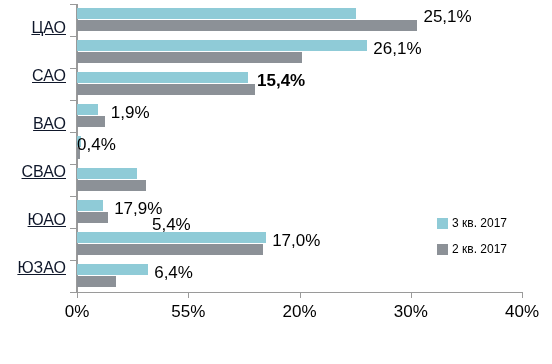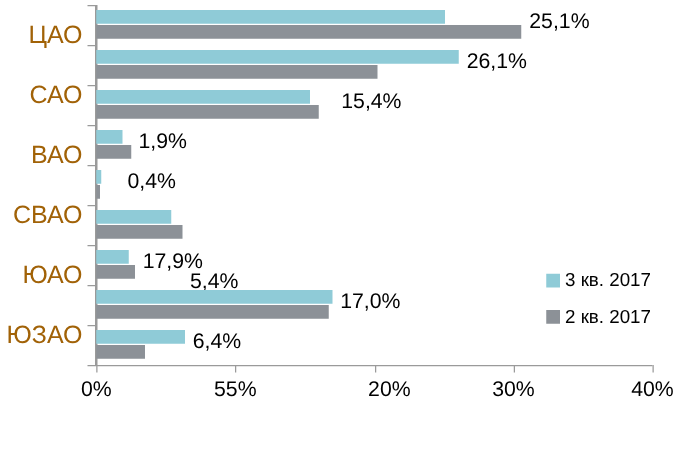--- a/index.html
+++ b/index.html
@@ -11,21 +11,21 @@
   #chart-root{position:absolute;left:0;top:0;width:552px;height:364px;}
 
   
   .cat-labels{
     position:absolute;left:0;top:4px;width:72px;height:288px;
     display:flex;flex-direction:column;
   }
   .cat-label{
     flex:1;display:flex;align-items:center;justify-content:flex-end;
     padding-right:6px;box-sizing:border-box;
-    font-size:20px;color:#a16207;letter-spacing:0px;white-space:nowrap;
+    font-size:16px;color:#0f172a;letter-spacing:0px;white-space:nowrap;text-decoration:underline;
   }
 
   
   .plot{
     position:absolute;left:77px;top:4px;width:445px;height:288px;
   }
   .axis-line{
     position:absolute;left:-1px;top:0;width:2px;height:288px;background:#9a9a9a;
   }
   .axis-line-x{
@@ -57,21 +57,21 @@
   
   .legend{
     position:absolute;left:437px;top:216px;
   }
   .legend-row{
     display:flex;align-items:center;margin-bottom:12px;
   }
   .legend-swatch{
     width:11px;height:11px;margin-right:4px;flex:none;
   }
-  .legend-text{font-size:15px;color:#000;white-space:nowrap;}
+  .legend-text{font-size:12px;color:#000;white-space:nowrap;}
 </style>
 </head>
 <body>
 
 <div id="chart-root">
 
   <div class="cat-labels">
     <div class="cat-label">ЦАО</div>
     <div class="cat-label">САО</div>
     <div class="cat-label">ВАО</div>
@@ -91,49 +91,49 @@
       <div class="ytick" style="top: 160px;"></div>
       <div class="ytick" style="top: 192px;"></div>
       <div class="ytick" style="top: 224px;"></div>
       <div class="ytick" style="top: 256px;"></div>
       <div class="ytick" style="top: 288px;"></div>
       <div class="xtick" style="left: 0px;"></div>
       <div class="xtick-label" style="left: 0px;">0%</div>
       <div class="xtick" style="left: 111.25px;"></div>
       <div class="xtick-label" style="left: 111.25px;">55%</div>
       <div class="xtick" style="left: 222.5px;"></div>
-      <div class="xtick-label" style="left: 222.5px; margin-left: 12px;">20%</div>
+      <div class="xtick-label" style="left: 222.5px;">20%</div>
       <div class="xtick" style="left: 333.75px;"></div>
       <div class="xtick-label" style="left: 333.75px;">30%</div>
       <div class="xtick" style="left: 445px;"></div>
       <div class="xtick-label" style="left: 445px;">40%</div>
       <div class="group" style="top: 0px; height: 32px;">
         <div class="bar bar-a" title="3 кв. 2017" style="width: 279.238px; background: rgb(143, 203, 215);"></div>
         <div class="bar bar-b" title="2 кв. 2017" style="width: 340.425px; background: rgb(140, 145, 151);"></div>
         <div class="bar-value" style="left: 346.425px;">25,1%</div>
       </div>
       <div class="group" style="top: 32px; height: 32px;">
         <div class="bar bar-a" title="3 кв. 2017" style="width: 290.363px; background: rgb(143, 203, 215);"></div>
         <div class="bar bar-b" title="2 кв. 2017" style="width: 224.725px; background: rgb(140, 145, 151);"></div>
         <div class="bar-value" style="left: 296.363px;">26,1%</div>
       </div>
       <div class="group" style="top: 64px; height: 32px;">
         <div class="bar bar-a" title="3 кв. 2017" style="width: 171.325px; background: rgb(143, 203, 215);"></div>
         <div class="bar bar-b" title="2 кв. 2017" style="width: 178px; background: rgb(140, 145, 151);"></div>
-        <div class="bar-value" style="left: 196px;">15,4%</div>
+        <div class="bar-value" style="left: 180px; font-weight: bold;">15,4%</div>
       </div>
       <div class="group" style="top: 96px; height: 32px;">
         <div class="bar bar-a" title="3 кв. 2017" style="width: 21.1375px; background: rgb(143, 203, 215);"></div>
         <div class="bar bar-b" title="2 кв. 2017" style="width: 27.8125px; background: rgb(140, 145, 151);"></div>
         <div class="bar-value" style="left: 33.8125px;">1,9%</div>
       </div>
       <div class="group" style="top: 128px; height: 32px;">
         <div class="bar bar-a" title="3 кв. 2017" style="width: 4.45px; background: rgb(143, 203, 215);"></div>
         <div class="bar bar-b" title="2 кв. 2017" style="width: 3.3375px; background: rgb(140, 145, 151);"></div>
-        <div class="bar-value" style="left: 25px;">0,4%</div>
+        <div class="bar-value" style="left: 0;">0,4%</div>
       </div>
       <div class="group" style="top: 160px; height: 32px;">
         <div class="bar bar-a" title="3 кв. 2017" style="width: 60.075px; background: rgb(143, 203, 215);"></div>
         <div class="bar bar-b" title="2 кв. 2017" style="width: 68.975px; background: rgb(140, 145, 151);"></div>
         <div class="bar-value" style="left: 74.975px; margin-top: 48px;">5,4%</div>
       </div>
       <div class="group" style="top: 192px; height: 32px;">
         <div class="bar bar-a" title="3 кв. 2017" style="width: 25.5875px; background: rgb(143, 203, 215);"></div>
         <div class="bar bar-b" title="2 кв. 2017" style="width: 31.15px; background: rgb(140, 145, 151);"></div>
         <div class="bar-value" style="left: 37.15px;">17,9%</div>

